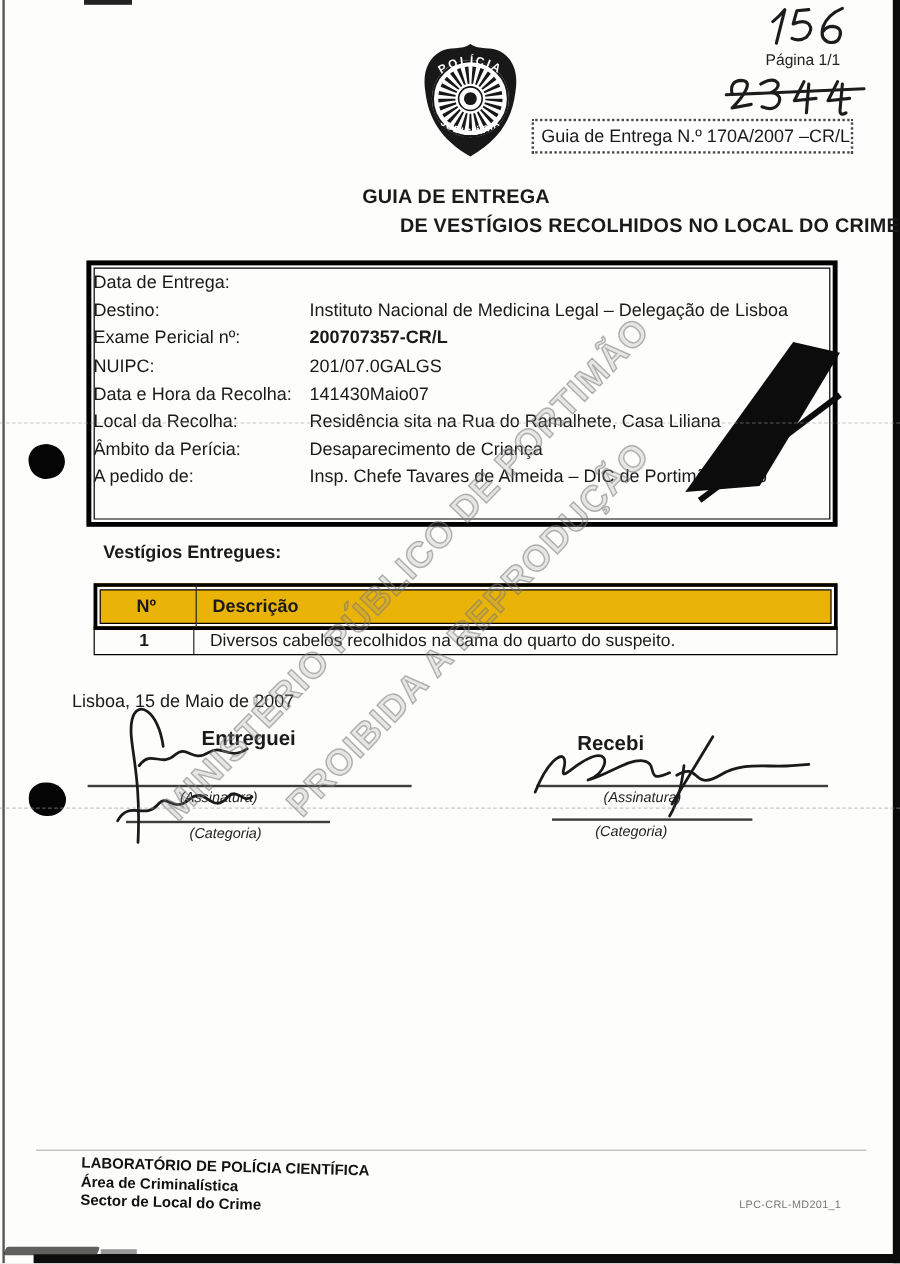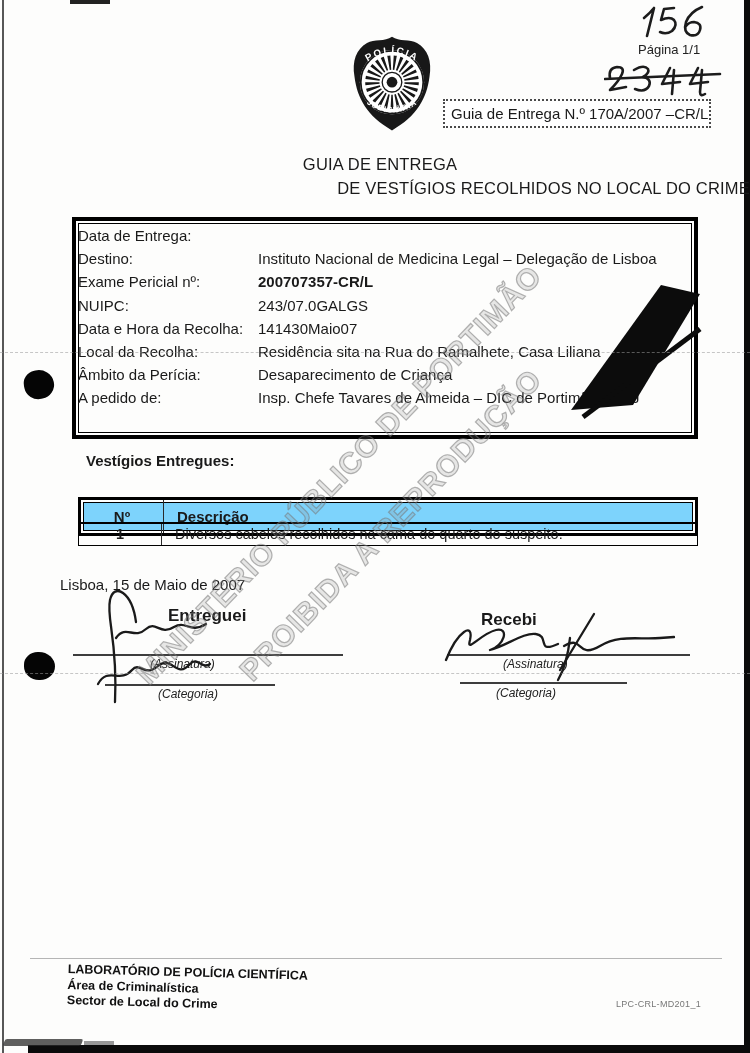--- a/index.html
+++ b/index.html
@@ -21,39 +21,39 @@
   .crease2{top:673px;}
 
   
   .hand156{position:absolute;left:640px;top:4px;z-index:4;}
   .pagina{position:absolute;left:638px;top:42px;font-size:13px;color:#222;}
   .hand2344{position:absolute;left:604px;top:60px;z-index:4;}
   .refbox{position:absolute;left:443px;top:99px;width:252px;border:2px dotted #4a4a4a;
           padding:4px 6px;font-size:15px;text-align:center;white-space:nowrap;background:#fff;}
   .logo{position:absolute;left:347px;top:34px;}
 
-  .title{position:absolute;left:10px;width:740px;text-align:center;font-weight:normal;font-size:16.5px;letter-spacing:.2px;}
+  .title{position:absolute;left:10px;width:740px;text-align:center;font-weight:bold;font-size:16.5px;letter-spacing:.2px;}
   .title1{top:155px;}
   .title2{top:179px;text-align:right;}
 
   
   .dtable{position:absolute;left:72px;top:217px;width:616px;height:211px;
           border:4px solid #000;box-shadow:inset 0 0 0 2px #fff,inset 0 0 0 3px #000;
           padding:3px 0 0 2px;background:transparent;z-index:2;}
   .drow{display:flex;font-size:15px;line-height:23.2px;white-space:nowrap;}
   .dlabel{width:180px;flex:0 0 180px;}
   .dvalue{flex:1;}
   .bold{font-weight:bold;}
   .diagband{position:absolute;left:553px;top:278px;z-index:3;pointer-events:none;}
 
   
   .vheading{position:absolute;left:86px;top:452px;font-size:15px;font-weight:bold;}
-  .vheader{position:absolute;left:78px;top:497px;width:614px;height:33px;
+  .vheader{position:absolute;left:78px;top:486px;width:614px;height:33px;
            border:3px solid #000;box-shadow:inset 0 0 0 2px #fff,inset 0 0 0 3px #000;
-           display:flex;font-size:15px;font-weight:bold;line-height:33px;z-index:2;background:#7dd3fc;text-decoration:underline;}
+           display:flex;font-size:15px;font-weight:bold;line-height:33px;z-index:2;background:#eab308;}
   .vrow{position:absolute;left:78px;width:618px;height:21px;border:1px solid #000;
         display:flex;font-size:14.5px;line-height:21px;z-index:2;background:transparent;}
   .vrow1{top:522px;border-top:2px solid #000;}
   .vrow2{top:544px;border-top:none;height:22px;line-height:22px;}
   .vcol-num{width:82px;flex:0 0 82px;text-align:center;border-right:1px solid #2a2a2a;font-weight:bold;}
   .vcol-desc{flex:1;padding-left:13px;}
 
   .dateline{position:absolute;left:60px;top:576px;font-size:15px;}
 
   
@@ -143,21 +143,21 @@
     <div class="drow">
         <span class="dlabel">Destino:</span>
         <span class="dvalue">Instituto Nacional de Medicina Legal – Delegação de Lisboa</span>
       </div>
     <div class="drow">
         <span class="dlabel">Exame Pericial nº:</span>
         <span class="dvalue bold">200707357-CR/L</span>
       </div>
     <div class="drow">
         <span class="dlabel">NUIPC:</span>
-        <span class="dvalue">243/07.0GALGS</span>
+        <span class="dvalue">201/07.0GALGS</span>
       </div>
     <div class="drow">
         <span class="dlabel">Data e Hora da Recolha:</span>
         <span class="dvalue">141430Maio07</span>
       </div>
     <div class="drow">
         <span class="dlabel">Local da Recolha:</span>
         <span class="dvalue">Residência sita na Rua do Ramalhete, Casa Liliana</span>
       </div>
     <div class="drow">

